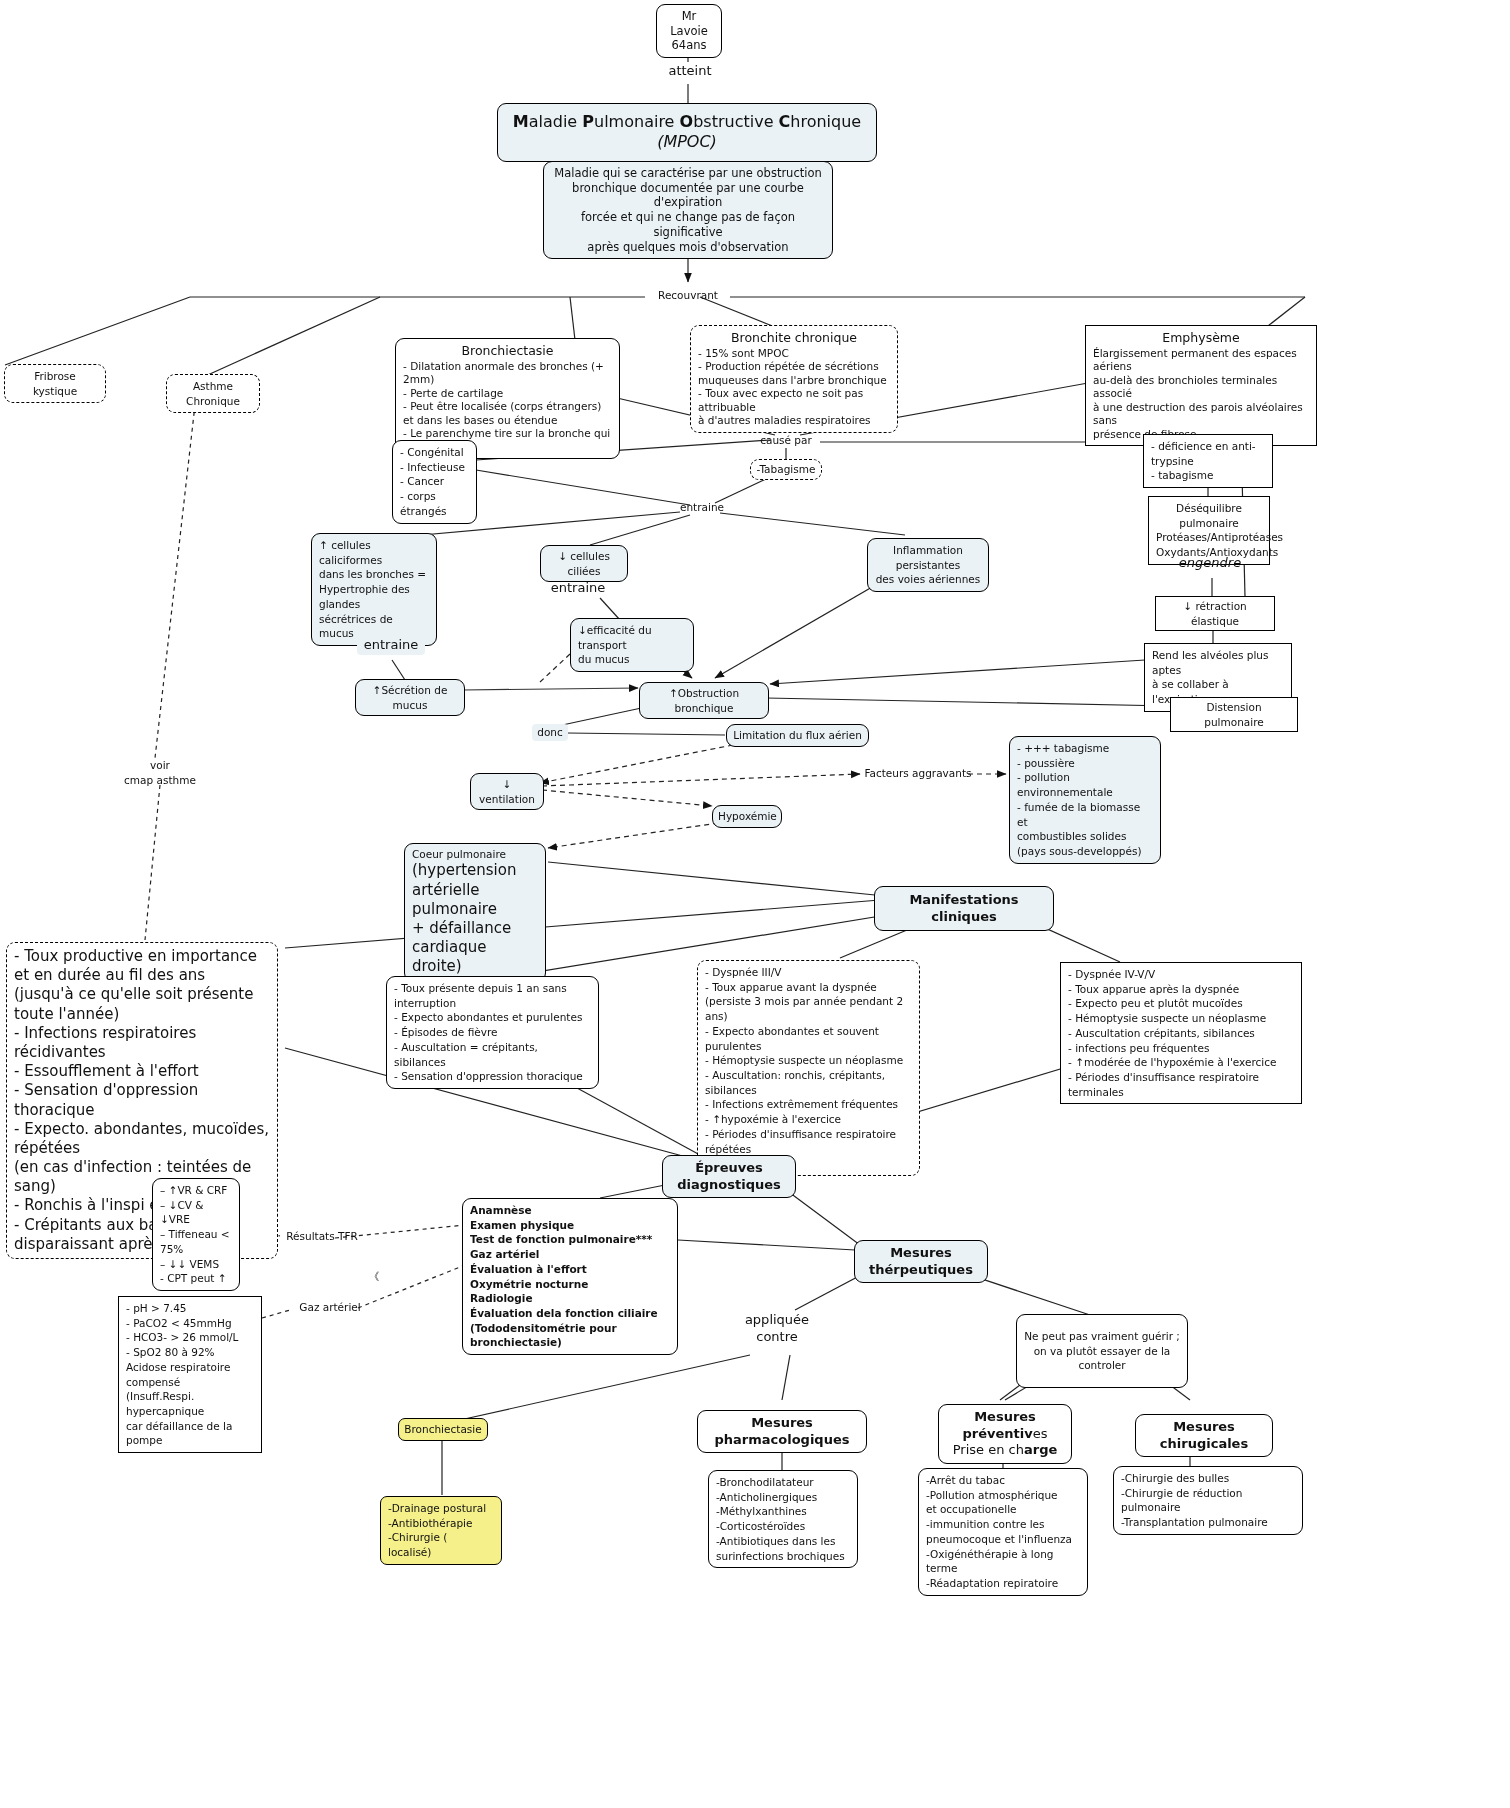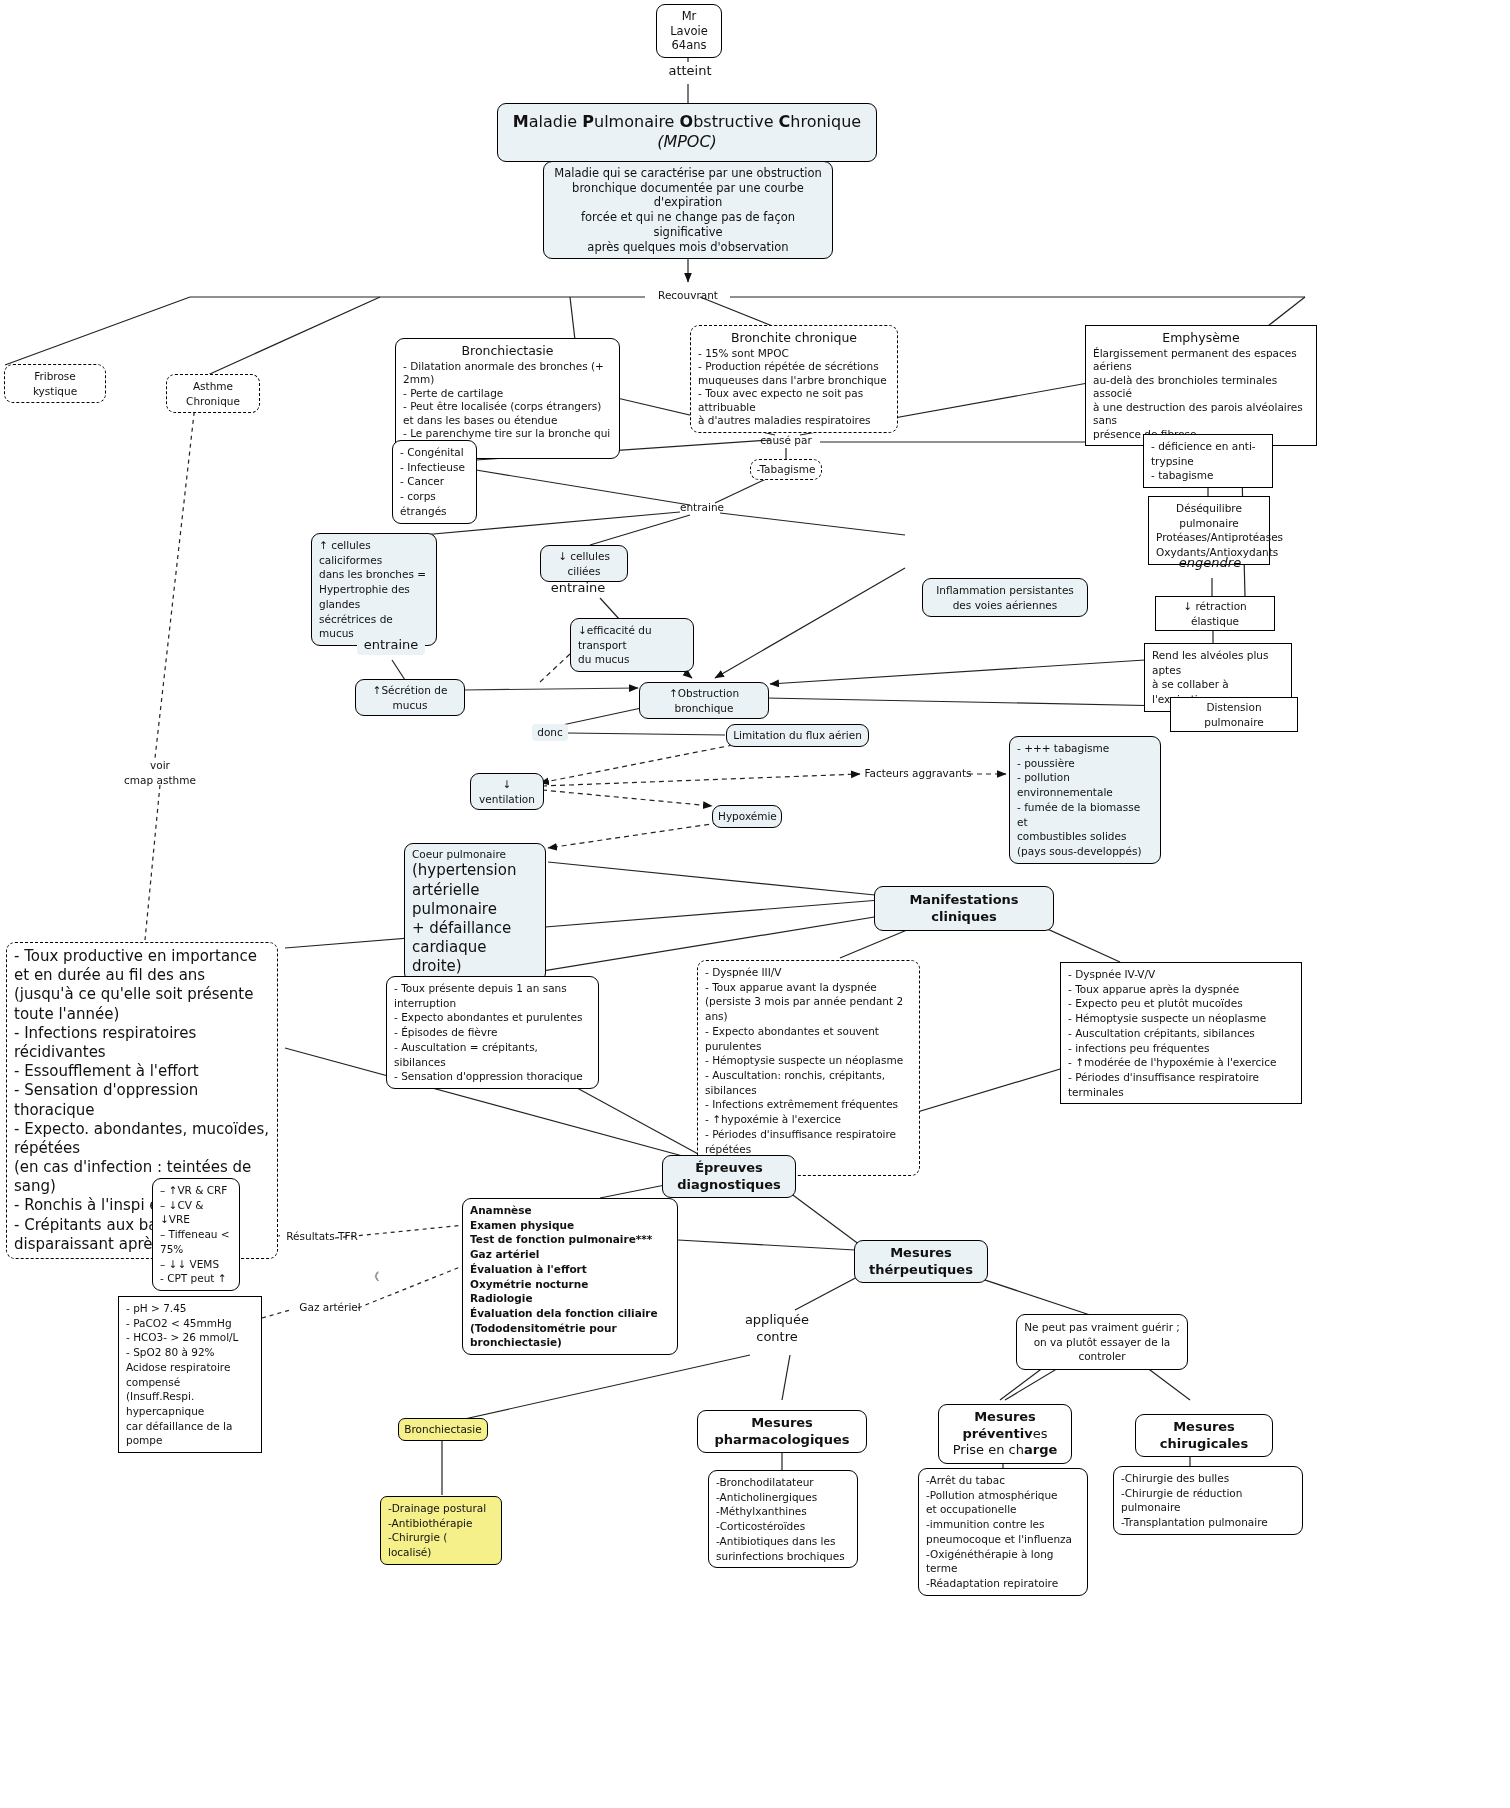--- a/index.html
+++ b/index.html
@@ -284,21 +284,21 @@
     <span class="lines small">↑ cellules caliciformes
 dans les bronches =
 Hypertrophie des glandes
 sécrétrices de mucus</span>
   </div>
 
   <div class="node ctr" style="left:540px;top:545px;width:88px;padding:3px 5px;">
     <span class="small">↓ cellules ciliées</span>
   </div>
 
-  <div class="node ctr" style="left:922px;top:538px;width:166px;margin-top:40px;">
+  <div class="node ctr" style="left:867px;top:538px;width:122px;">
     <span class="lines small">Inflammation persistantes
 des voies aériennes</span>
   </div>
 
   <div class="node nobox" style="left:543px;top:580px;width:70px;">
     <span class="ttl">entraine</span>
   </div>
 
   <div class="node label" style="left:357px;top:636px;width:68px;">
     <span class="ttl">entraine</span>
@@ -448,21 +448,21 @@
 
   <div class="node ctr" style="left:854px;top:1240px;width:134px;padding:4px 6px;">
     <span class="ttl bold">Mesures thérpeutiques</span>
   </div>
 
   <div class="node nobox ctr" style="left:735px;top:1312px;width:84px;">
     <span class="lines ttl">appliquée
 contre</span>
   </div>
 
-  <div class="node white ctr" style="left:1016px;top:1314px;width:172px;padding:5px 6px;">
+  <div class="node white ctr" style="left:1016px;top:1314px;width:172px;padding:14px 6px;">
     <span class="lines small">Ne peut pas vraiment guérir ;
 on va plutôt essayer de la controler</span>
   </div>
 
   <div class="node yellow ctr" style="left:398px;top:1418px;width:90px;padding:3px 5px;">
     <span class="small">Bronchiectasie</span>
   </div>
 
   <div class="node yellow left" style="left:380px;top:1496px;width:122px;">
     <span class="lines small">-Drainage postural

